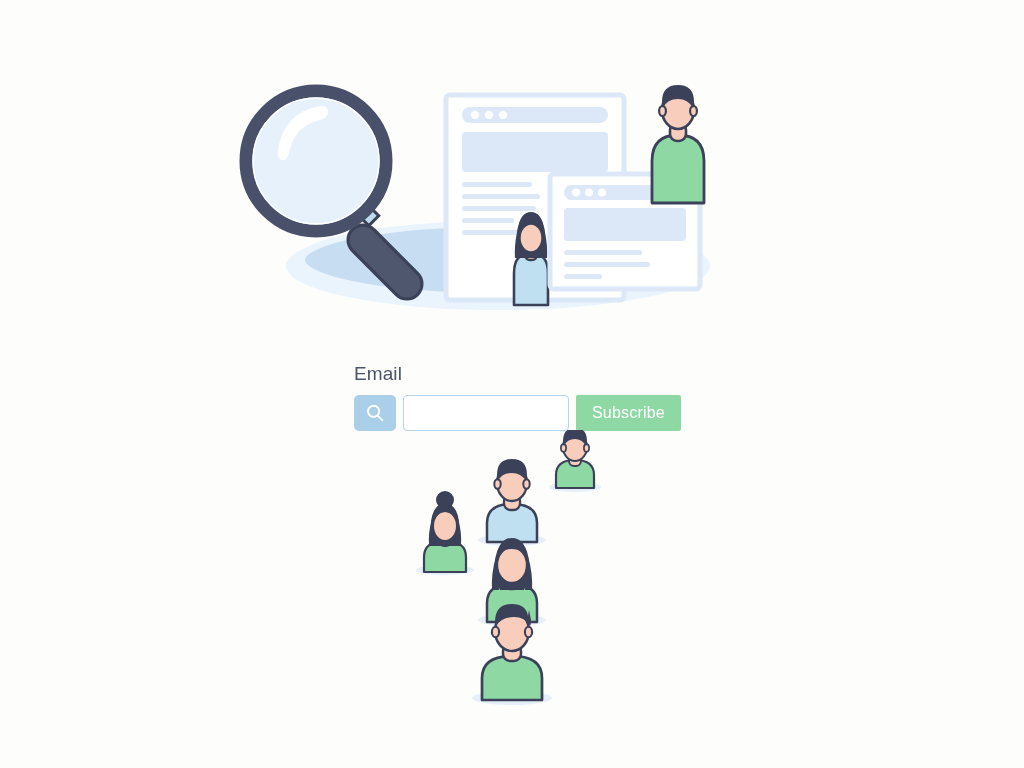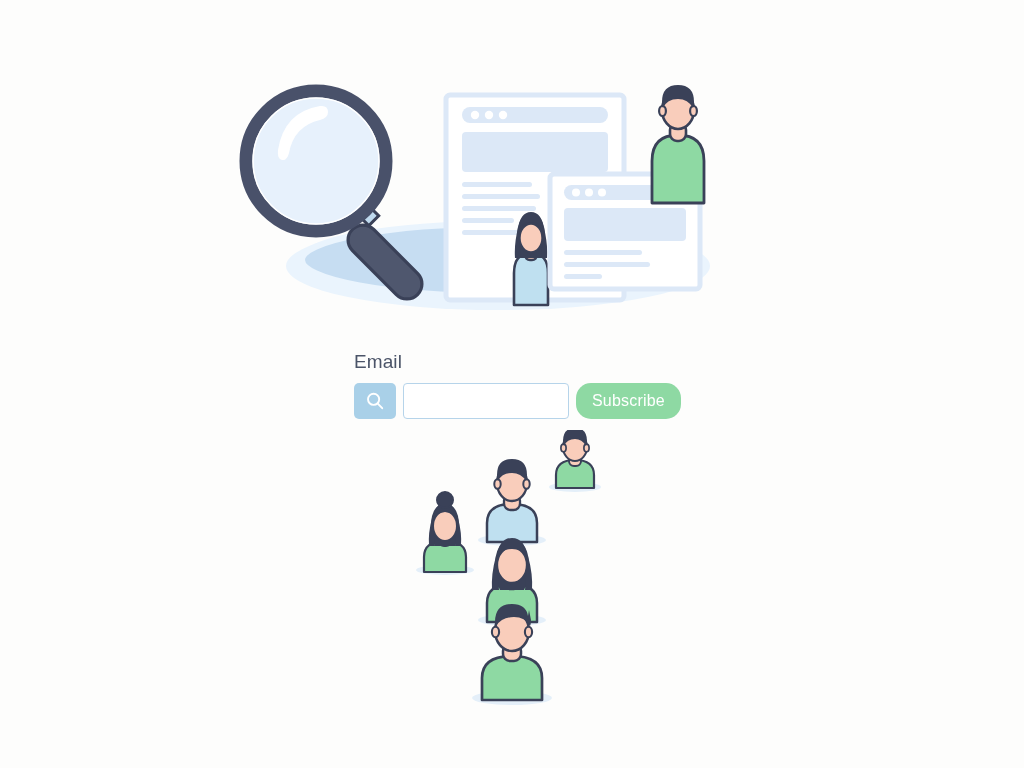--- a/index.html
+++ b/index.html
@@ -32,21 +32,21 @@
   .hero-illustration svg {
     display: block;
     width: 540px;
     height: 255px;
   }
 
   
   .subscribe-form {
     position: absolute;
     left: 354px;
-    top: 352px;
+    top: 364px;
     width: 320px;
   }
   .form-label {
     font-size: 19px;
     color: #4b5468;
     line-height: 1;
     margin-bottom: 12px;
     letter-spacing: 0.1px;
     user-select: none;
   }
@@ -83,21 +83,21 @@
     padding: 0 9px;
     font-family: "Liberation Sans", sans-serif;
     flex: 0 0 auto;
   }
   .email-input::placeholder { color: #c3cdd8; }
   .subscribe-button {
     height: 36px;
     padding: 0 16px;
     background: #8ed9a3;
     border: none;
-    border-radius: 15px;
+    border-radius: 2px;
     color: #ffffff;
     font-size: 16px;
     font-family: "Liberation Sans", sans-serif;
     cursor: pointer;
     letter-spacing: 0.2px;
     display: flex;
     align-items: center;
     justify-content: center;
     flex: 0 0 auto;
   }

